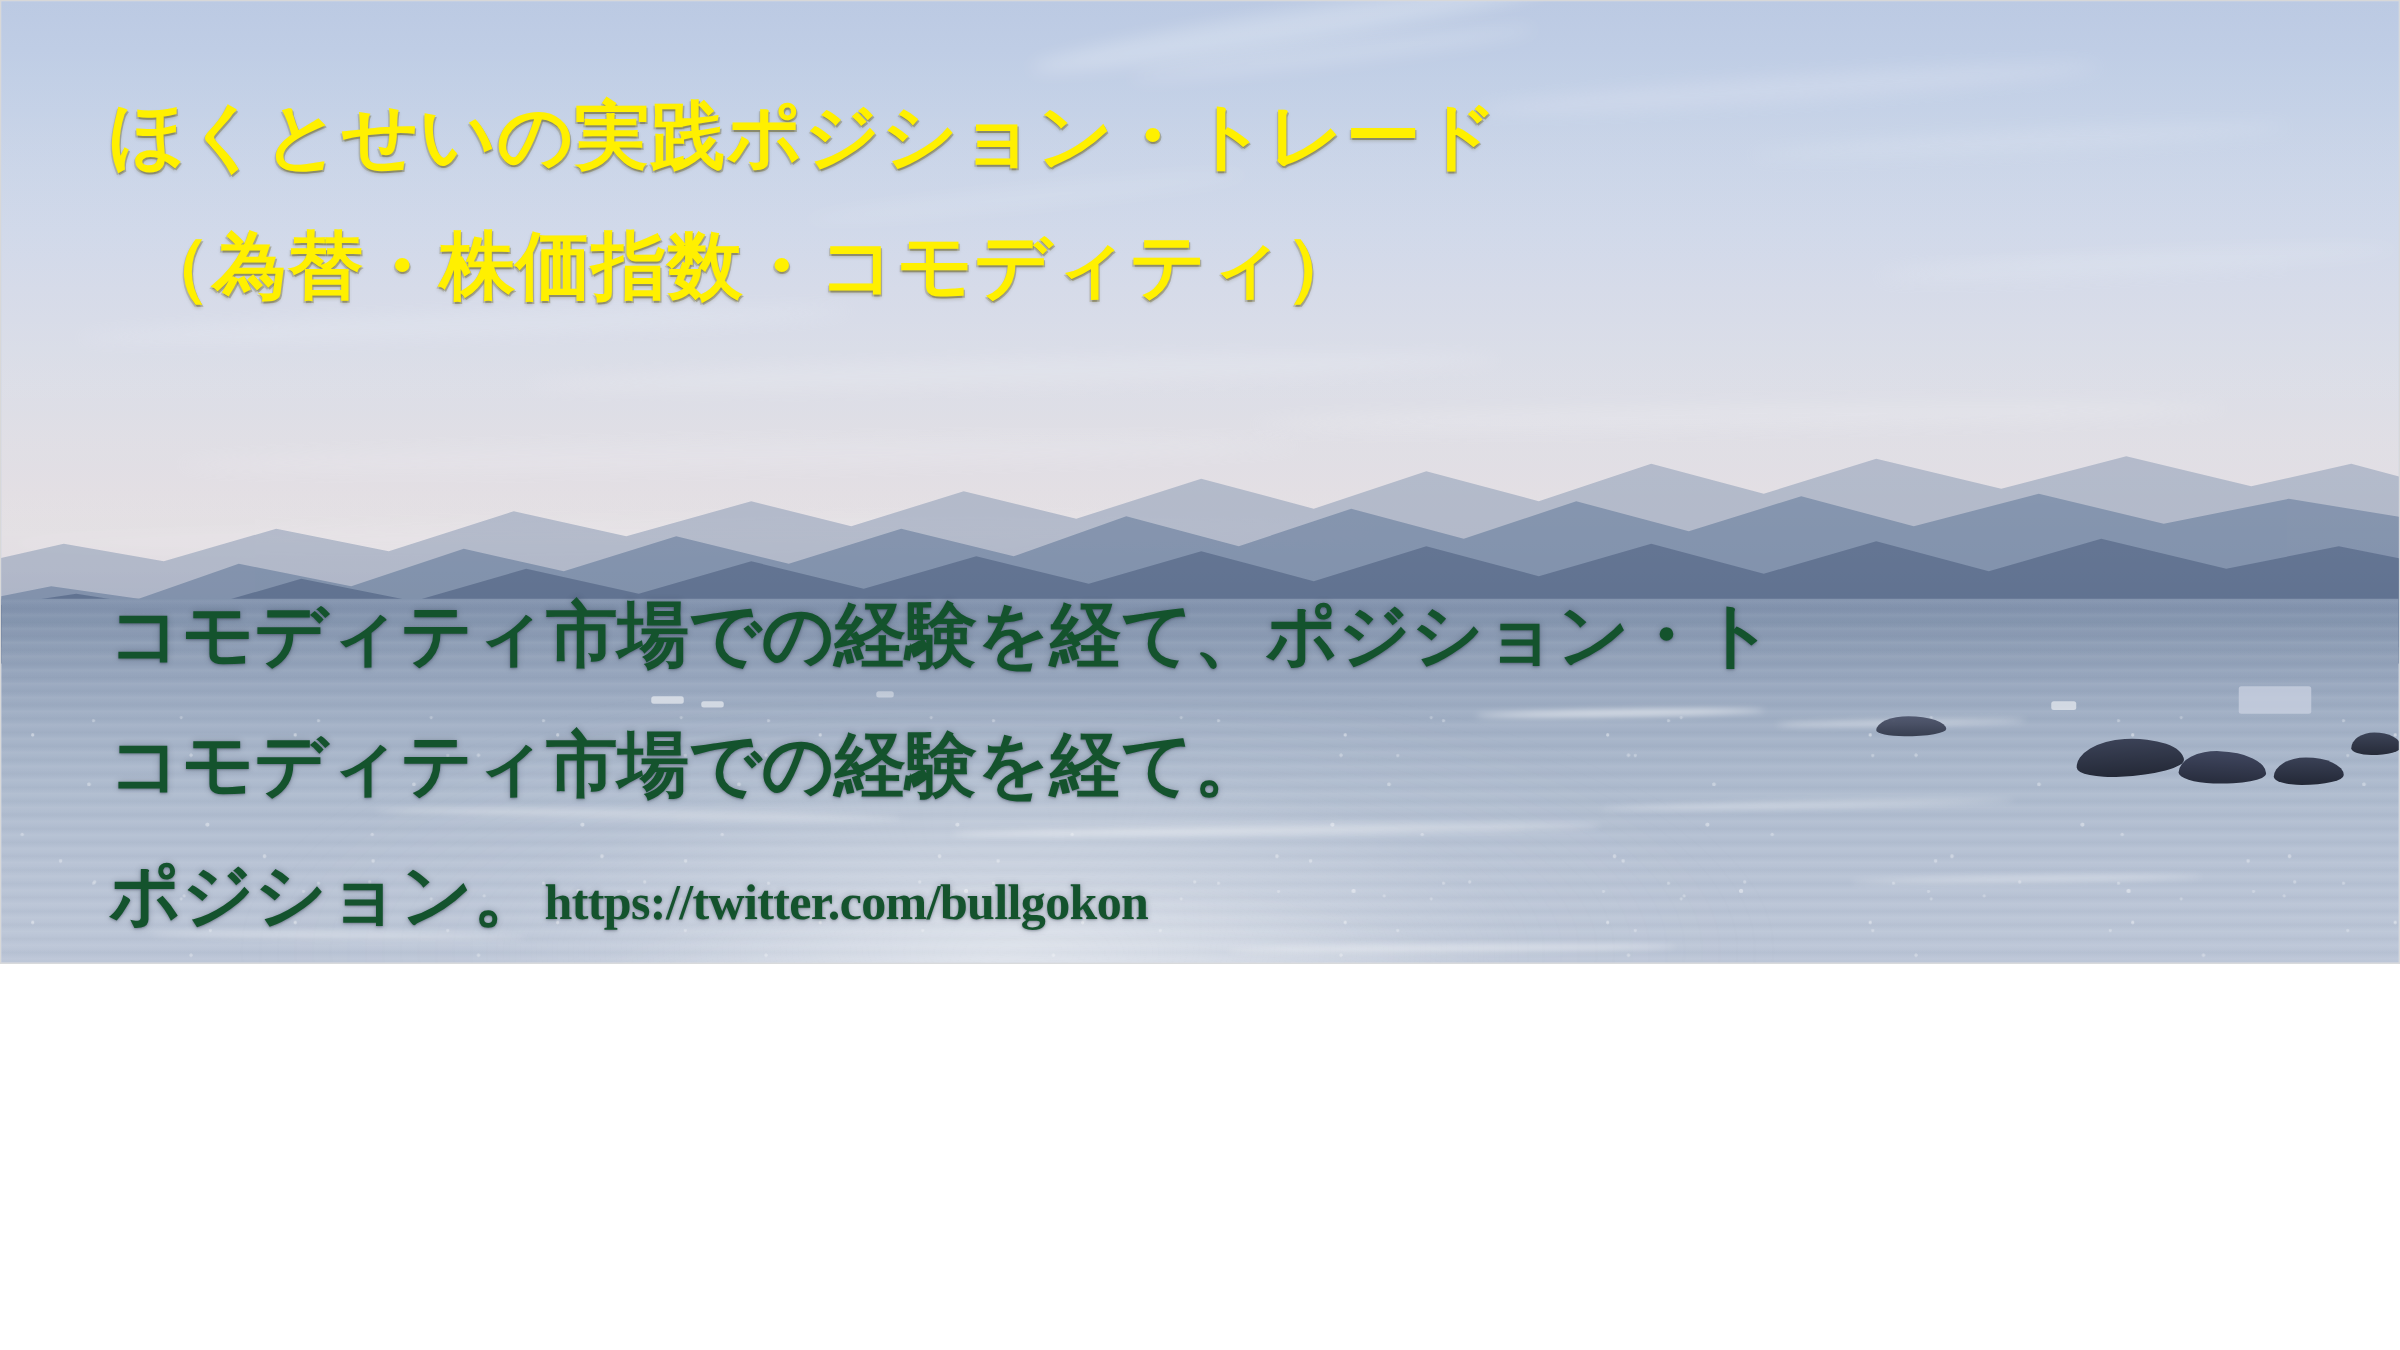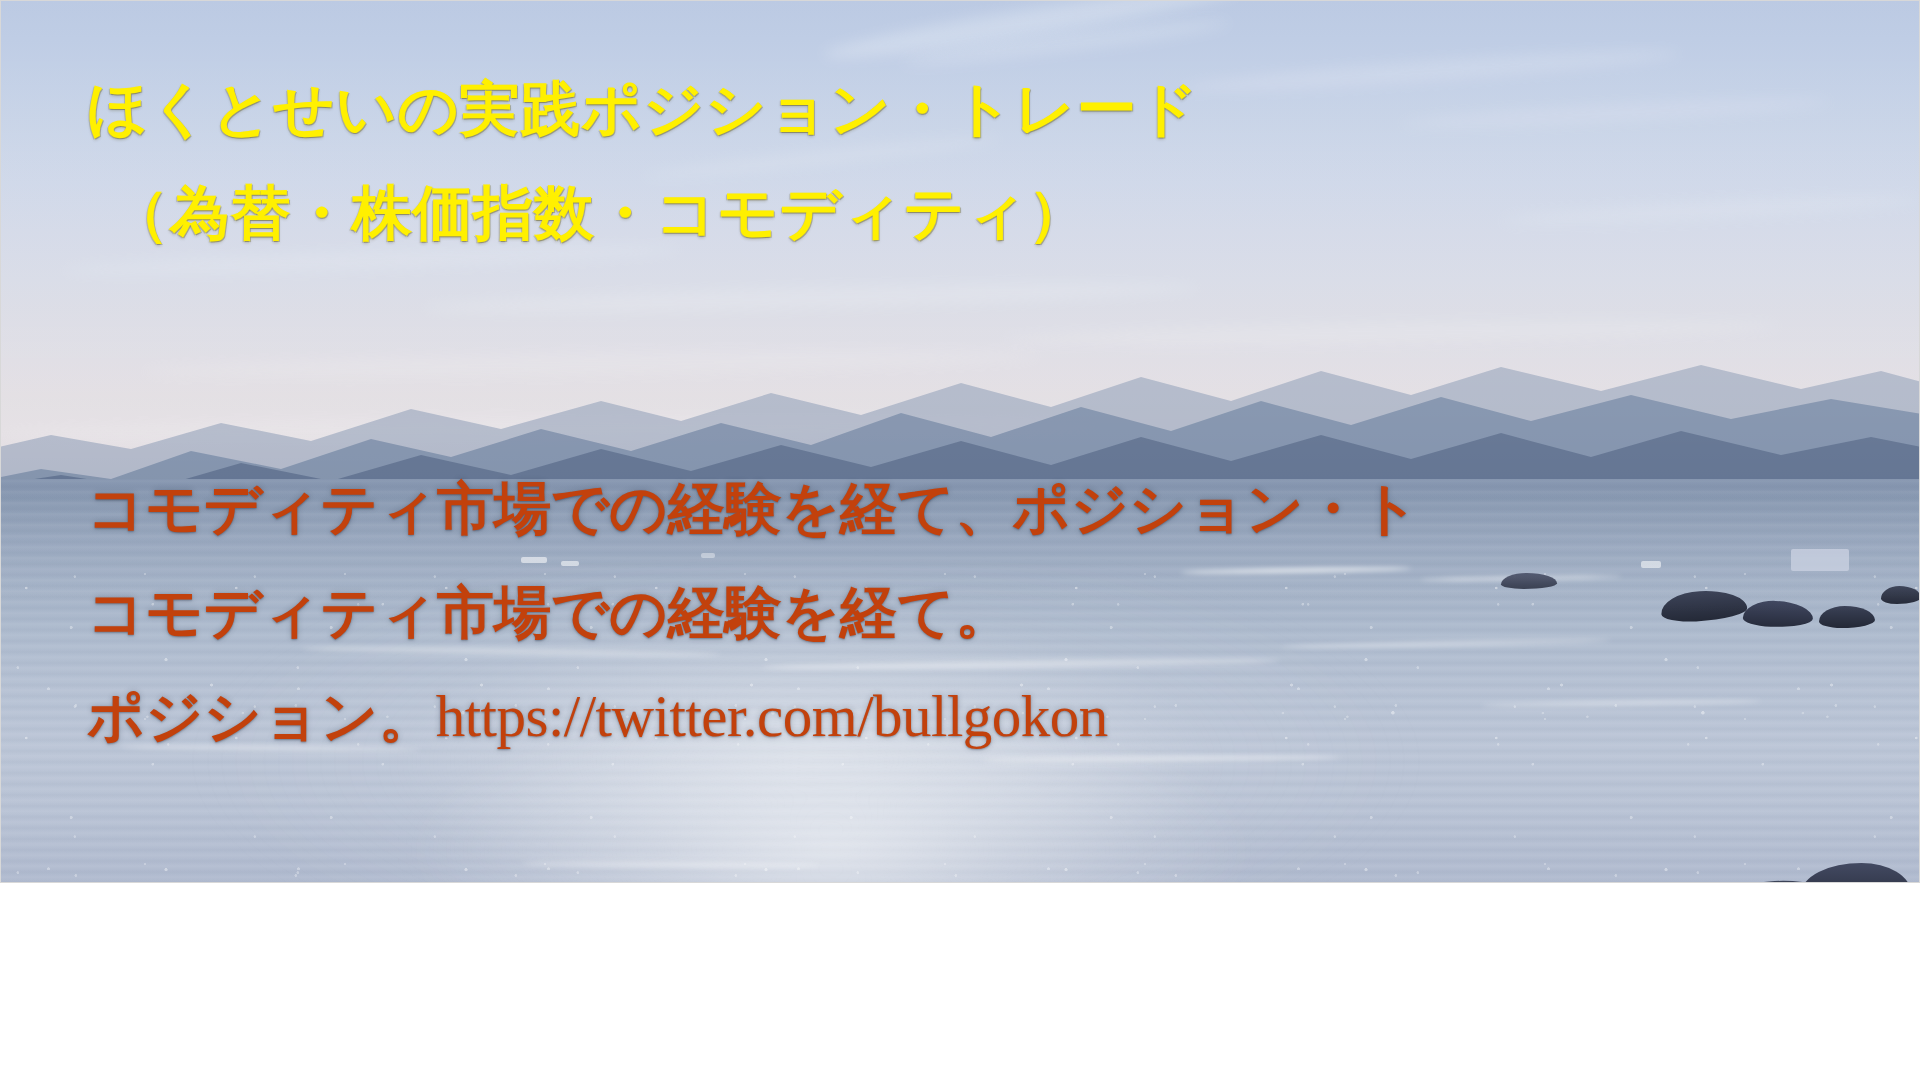--- a/index.html
+++ b/index.html
@@ -10,21 +10,21 @@
   body {
     width: 1920px;
     height: 1080px;
     overflow: hidden;
     font-family: "Liberation Sans", "DejaVu Sans", sans-serif;
   }
 
   #slide {
     position: relative;
     width: 1920px;
-    height: 883px;
+    height: 771px;
     overflow: hidden;
     background: #cfd6e4;
     border: 1px solid #d8d8d8;
     box-sizing: border-box;
   }
 
   
   .photo {
     position: absolute;
     inset: 0;
@@ -289,34 +289,34 @@
     margin-left: 22px;
   }
 
   .body-text {
     position: absolute;
     left: 86px;
     top: 455px;
     width: 1560px;
   }
   .body-text .bl {
-    color: #c2410c;
+    color: #14532d;
     font-weight: 700;
     font-size: 57px;
     line-height: 104px;
     white-space: nowrap;
     letter-spacing: 0px;
     text-shadow:
       0 1px 2px rgba(20,30,50,0.35),
       0 0 6px rgba(20,30,50,0.22);
   }
   .url-text {
     font-family: "Liberation Serif", "DejaVu Serif", serif;
-    font-weight: 400;
-    font-size: 59px;
+    font-weight: 700;
+    font-size: 40px;
     letter-spacing: -0.5px;
   }
 </style>
 </head>
 <body>
 
 <div id="slide">
 
   <div class="photo">
 

